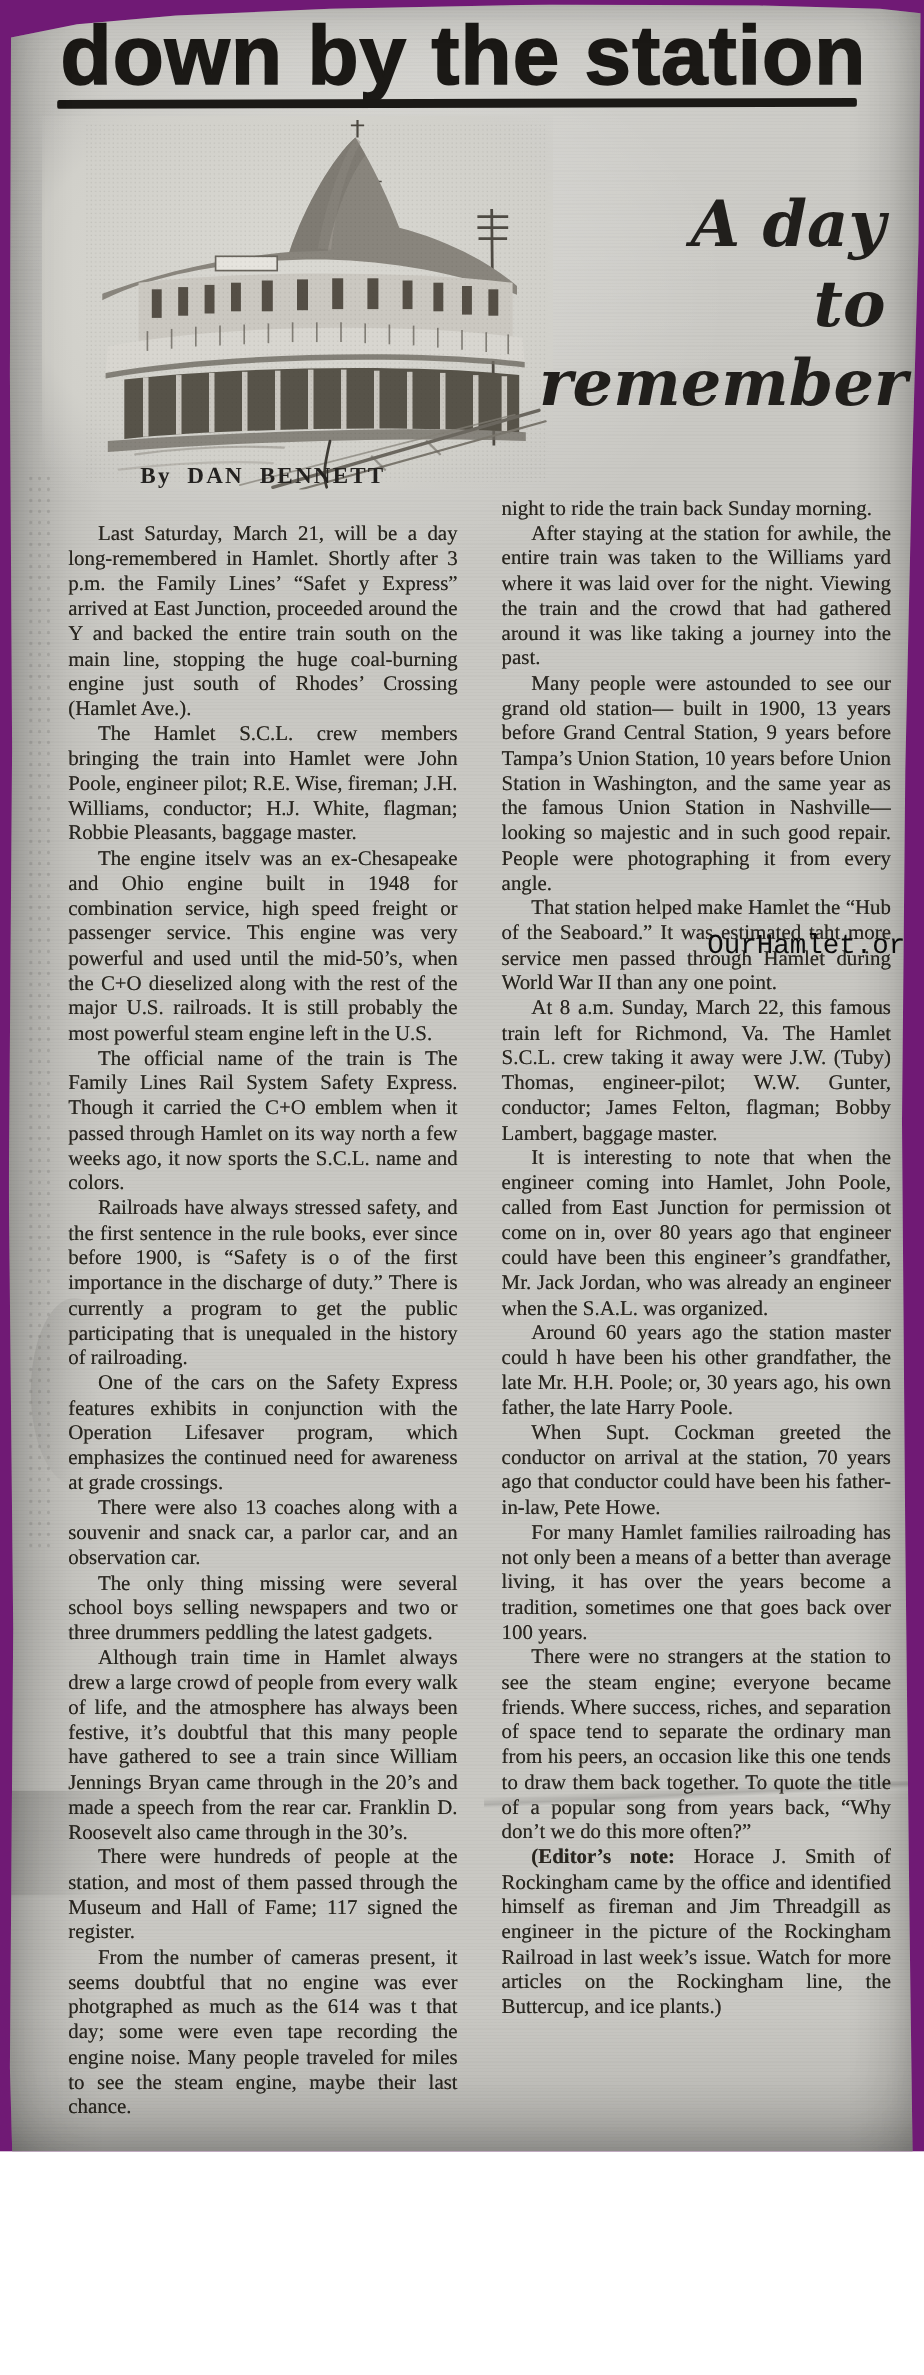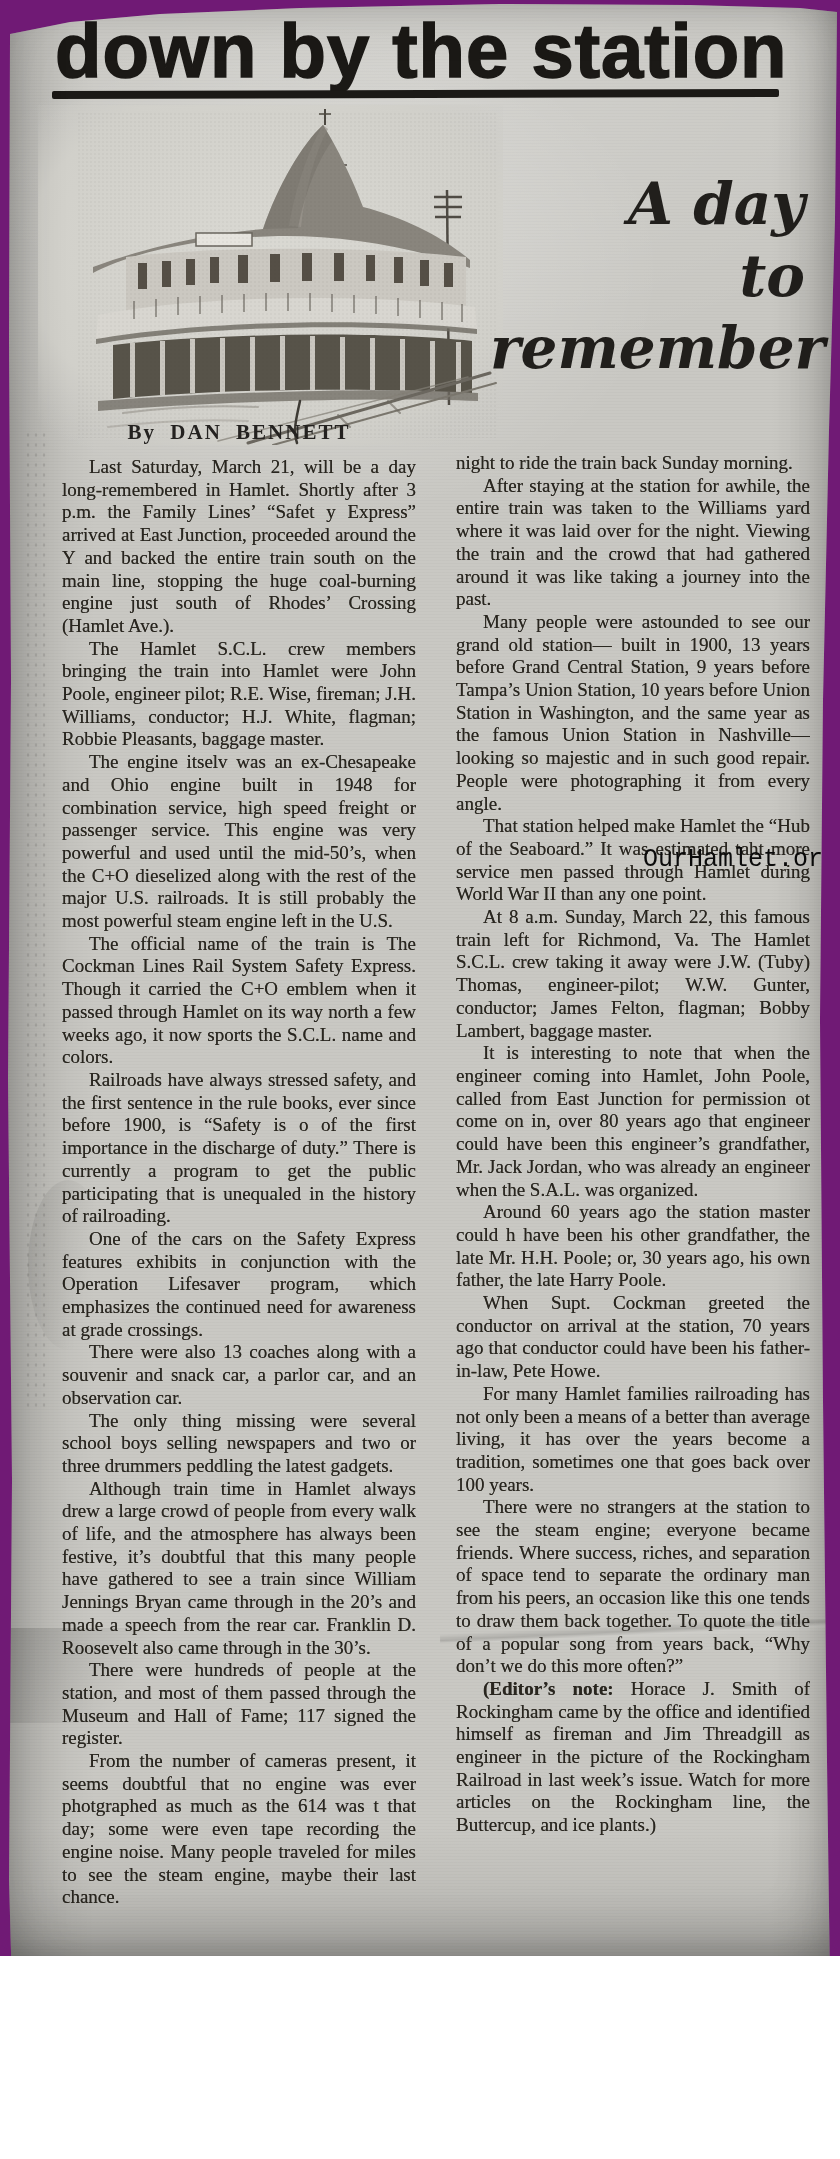--- a/index.html
+++ b/index.html
@@ -55,21 +55,21 @@
     position:absolute; left:62px; top:420px; width:354px;
     text-align:center; color:#242220;
     font-weight:bold; font-size:21px; letter-spacing:2px; word-spacing:7px;
   }
   .col {
     position:absolute; width:354px;
     font-size:19px; line-height:22.7px; color:#29261f;
     text-align:justify; max-height:1695px; overflow:hidden;
     text-shadow:0 0 0.4px rgba(25,22,18,0.65);
   }
-  .col-left  { left:62px;  top:456px; }
+  .col-left  { left:62px;  top:475px; }
   .col-right { left:456px; top:452px; }
   .col p { margin:0; text-indent:27px; }
   .col p.flush { text-indent:0; }
   .watermark {
     position:absolute; left:643px; top:845px;
     font-family:Liberation Mono, monospace; font-size:25px; color:#0b0b0b;
   }
   .crease { position:absolute; pointer-events:none; }
   .crease-right {
     left:440px; top:1622px; width:392px; height:18px; transform:rotate(-0.8deg);
@@ -203,21 +203,21 @@
       <div>to</div>
       <div>remember</div>
     </div>
 
     <div class="byline">By DAN BENNETT</div>
 
     <div class="col col-left">
         <p>Last Saturday, March 21, will be a day long-remembered in Hamlet. Shortly after 3 p.m. the Family Lines’ “Safet y Express” arrived at East Junction, proceeded around the Y and backed the entire train south on the main line, stopping the huge coal-burning engine just south of Rhodes’ Crossing (Hamlet Ave.).</p>
         <p>The Hamlet S.C.L. crew members bringing the train into Hamlet were John Poole, engineer pilot; R.E. Wise, fireman; J.H. Williams, conductor; H.J. White, flagman; Robbie Pleasants, baggage master.</p>
         <p>The engine itselv was an ex-Chesapeake and Ohio engine built in 1948 for combination service, high speed freight or passenger service. This engine was very powerful and used until the mid-50’s, when the C+O dieselized along with the rest of the major U.S. railroads. It is still probably the most powerful steam engine left in the U.S.</p>
-        <p>The official name of the train is The Cockman Lines Rail System Safety Express. Though it carried the C+O emblem when it passed through Hamlet on its way north a few weeks ago, it now sports the S.C.L. name and colors.</p>
+        <p>The official name of the train is The Family Lines Rail System Safety Express. Though it carried the C+O emblem when it passed through Hamlet on its way north a few weeks ago, it now sports the S.C.L. name and colors.</p>
         <p>Railroads have always stressed safety, and the first sentence in the rule books, ever since before 1900, is “Safety is o of the first importance in the discharge of duty.” There is currently a program to get the public participating that is unequaled in the history of railroading.</p>
         <p>One of the cars on the Safety Express features exhibits in conjunction with the Operation Lifesaver program, which emphasizes the continued need for awareness at grade crossings.</p>
         <p>There were also 13 coaches along with a souvenir and snack car, a parlor car, and an observation car.</p>
         <p>The only thing missing were several school boys selling newspapers and two or three drummers peddling the latest gadgets.</p>
         <p>Although train time in Hamlet always drew a large crowd of people from every walk of life, and the atmosphere has always been festive, it’s doubtful that this many people have gathered to see a train since William Jennings Bryan came through in the 20’s and made a speech from the rear car. Franklin D. Roosevelt also came through in the 30’s.</p>
         <p>There were hundreds of people at the station, and most of them passed through the Museum and Hall of Fame; 117 signed the register.</p>
         <p>From the number of cameras present, it seems doubtful that no engine was ever photgraphed as much as the 614 was t that day; some were even tape recording the engine noise. Many people traveled for miles to see the steam engine, maybe their last chance.</p>
       </div>
     <div class="col col-right">
         <p class="flush">night to ride the train back Sunday morning.</p>

